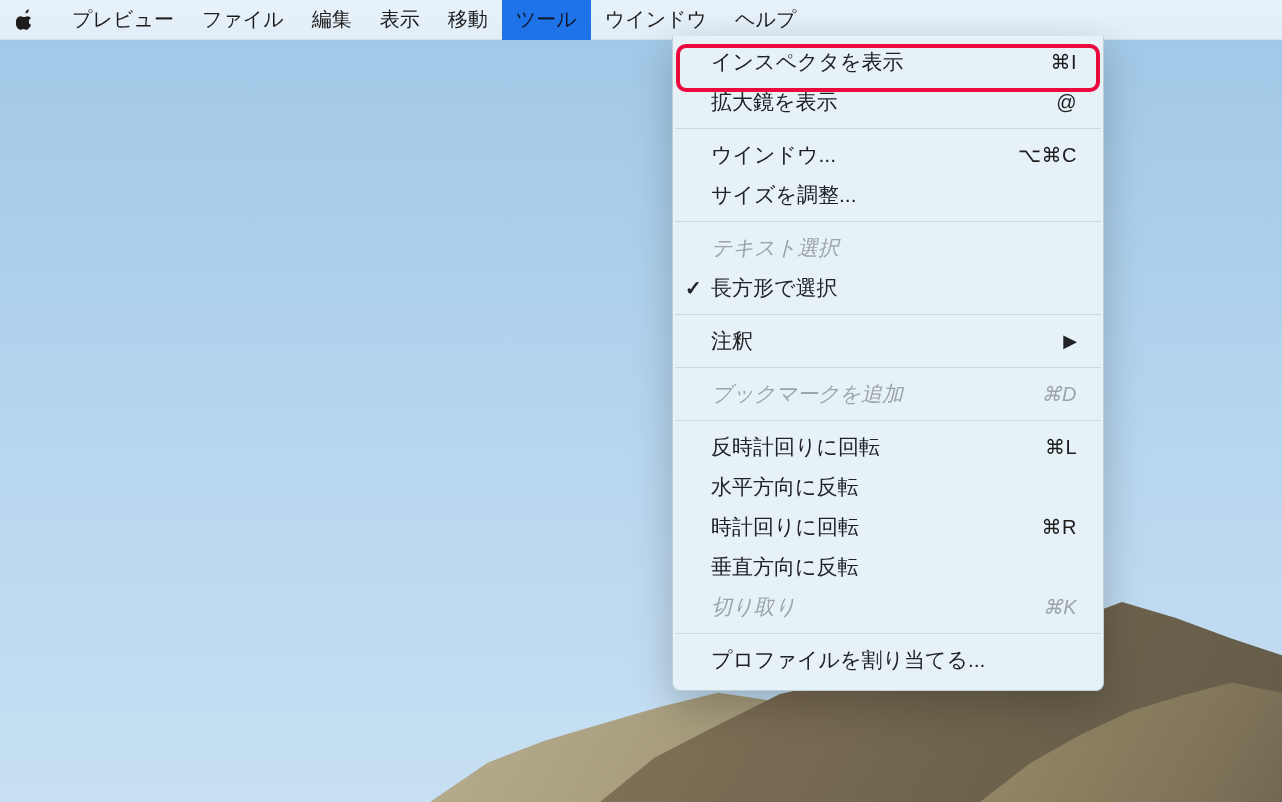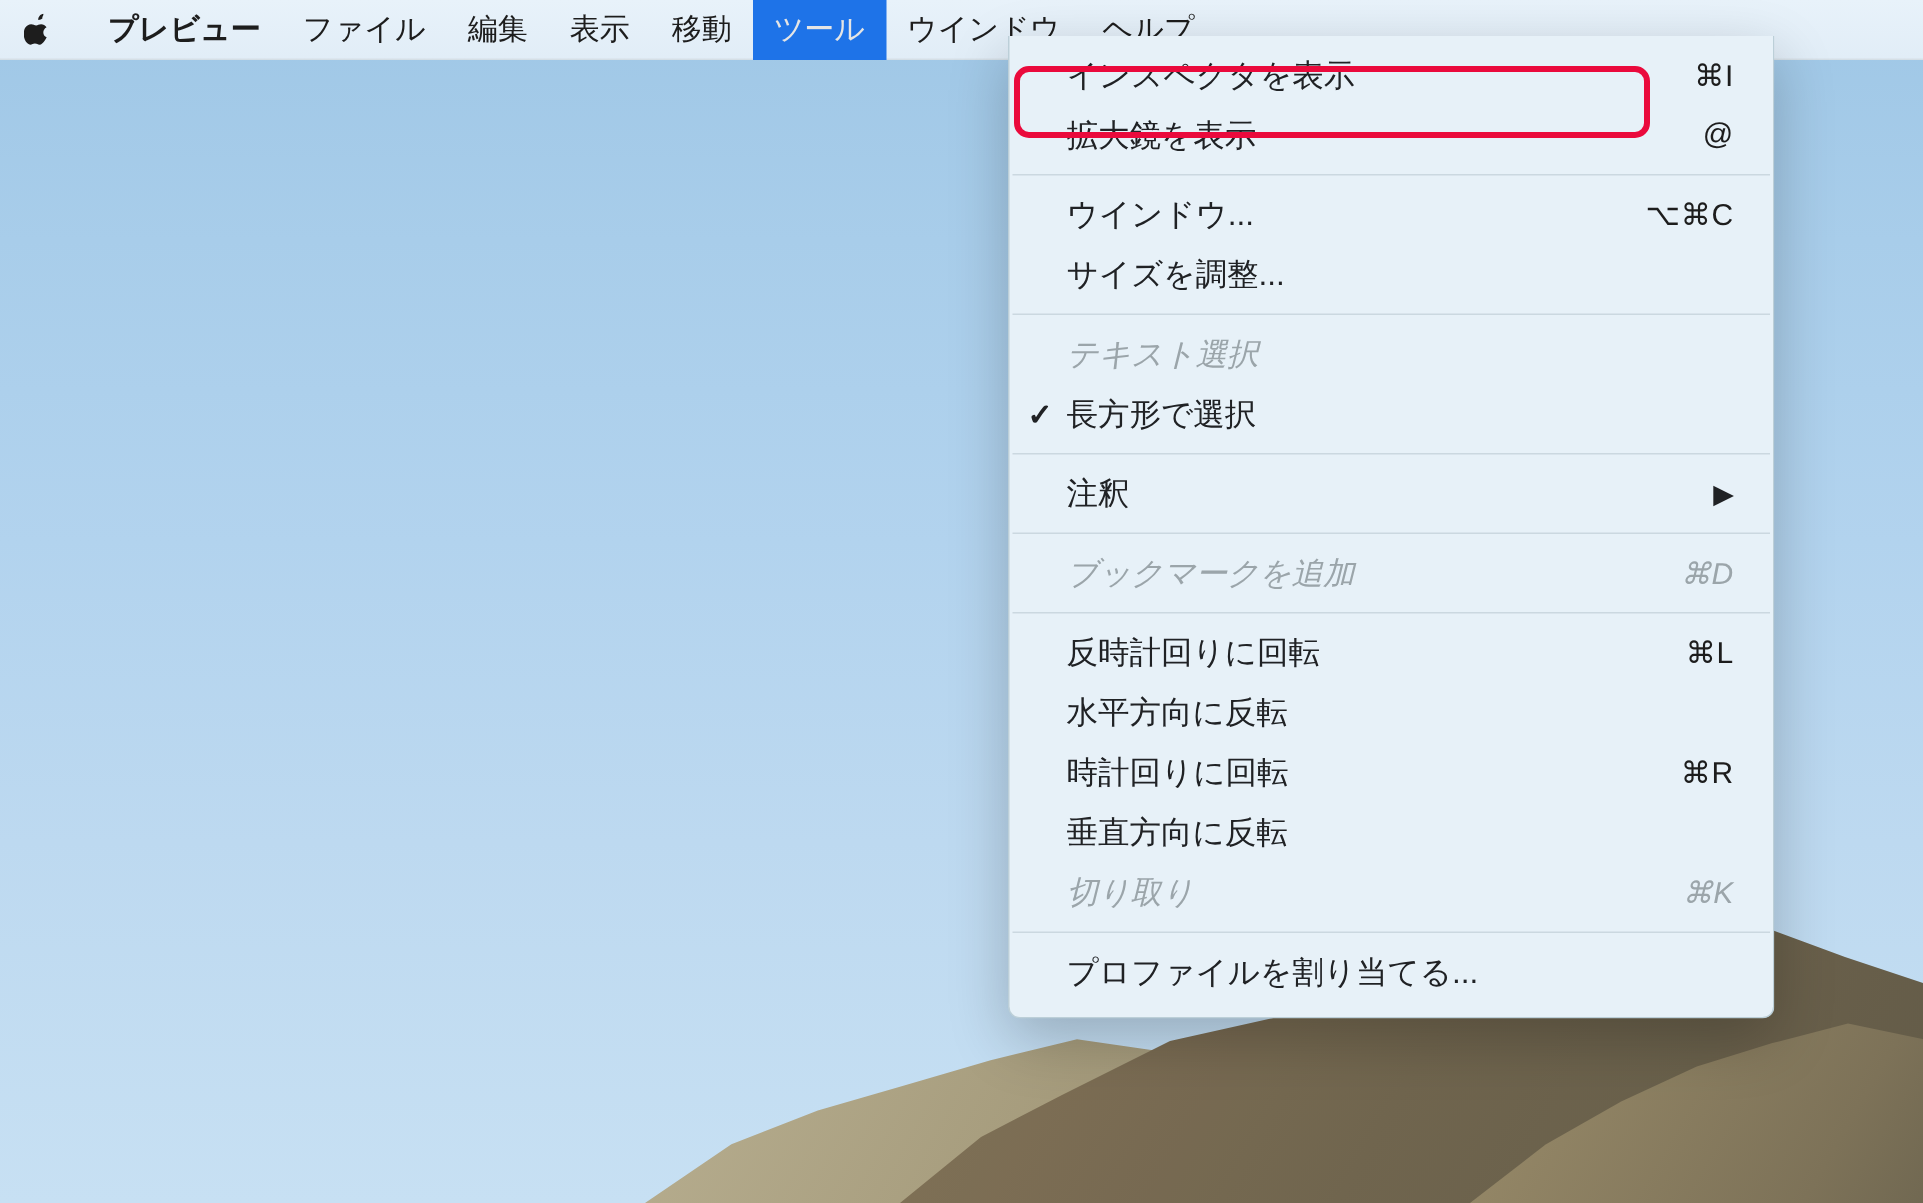--- a/index.html
+++ b/index.html
@@ -48,32 +48,32 @@
     display:flex; align-items:center; justify-content:center;
     font-size:22px;
   }
   .mbitem{
     padding:0 14px;
     height:40px;
     display:flex; align-items:center;
     white-space:nowrap;
     cursor:default;
   }
-  .mbitem.app{ font-weight:700; }
+  .mbitem.app{ font-weight:400; }
   .mbitem.selected{
     background:#1e73e8;
-    color:#e5e5e5;
+    color:#0f172a;
   }
 
   
   .dropdown{
     position:absolute;
-    top:24px;
+    top:36px;
     left:672px;
-    width:511px;
+    width:432px;
     background:#e7f1f8;
     border:1px solid #bccfd8;
     border-top:none;
     border-bottom-left-radius:8px;
     border-bottom-right-radius:8px;
     box-shadow:0 14px 40px rgba(0,0,0,.22);
     padding:6px 0 10px 0;
   }
   .sep{
     height:1px;

